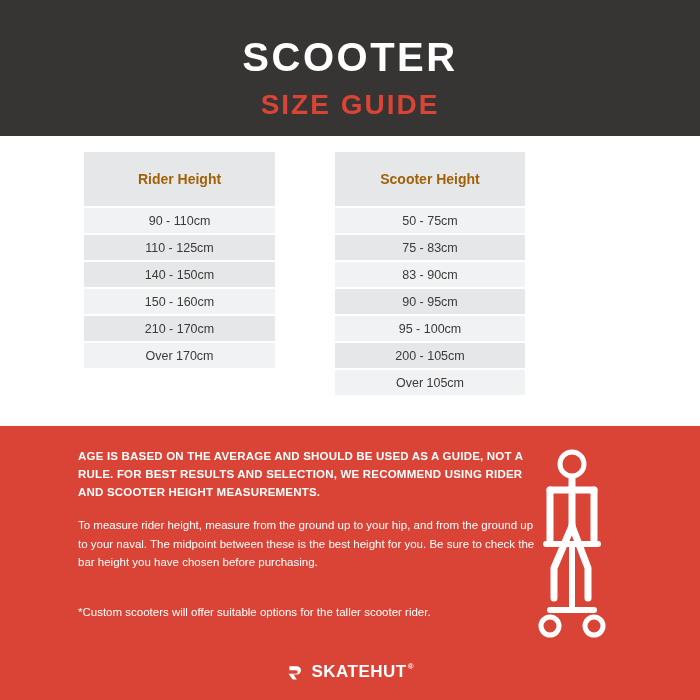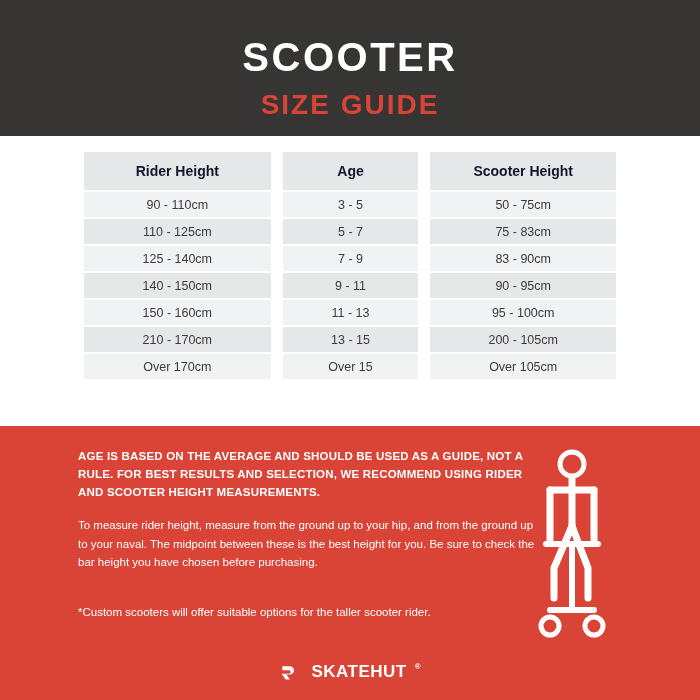--- a/index.html
+++ b/index.html
@@ -51,37 +51,37 @@
     gap: 12px;
     align-items: flex-start;
   }
   .col {
     display: flex;
     flex-direction: column;
     gap: 2px;
   }
   .col-0 { width: 191px; }
   .col-1 { width: 139px; }
-  .col-2 { width: 190px; }
+  .col-2 { width: 190px; margin-left: 48px; }
 
   .cell {
     height: 25px;
     display: flex;
     align-items: center;
     justify-content: center;
     font-size: 12.5px;
     color: #3d3a3a;
     background: #e6e7e9;
   }
   .cell.alt { background: #f1f2f3; }
   .cell.head {
-    height: 38px;
+    height: 54px;
     font-weight: bold;
     font-size: 14px;
-    color: #0f172a;
+    color: #a16207;
     background: #e6e7e9;
   }
 
   
   .footer {
     position: absolute;
     left: 0;
     right: 0;
     bottom: 0;
     top: 426px;
@@ -116,21 +116,21 @@
 
   
   .brand {
     position: absolute;
     left: 0;
     right: 0;
     bottom: 18px;
     display: flex;
     align-items: center;
     justify-content: center;
-    gap: 12px;
+    gap: 5px;
   }
   .brand-mark {
     width: 20px;
     height: 20px;
     display: block;
   }
   .brand-text {
     color: #ffffff;
     font-size: 17px;
     font-weight: bold;
@@ -154,37 +154,26 @@
     <div class="header-title">SCOOTER</div>
     <div class="header-subtitle">SIZE GUIDE</div>
   </div>
 
   <div class="table-area">
 
     <div class="col col-0">
       <div class="cell head">Rider Height</div>
       <div class="cell alt">90 - 110cm</div>
       <div class="cell">110 - 125cm</div>
-      <div class="cell alt">125 - 140cm</div>
       <div class="cell">140 - 150cm</div>
       <div class="cell alt">150 - 160cm</div>
       <div class="cell">210 - 170cm</div>
       <div class="cell alt">Over 170cm</div>
     </div>
 
-    <div class="col col-1">
-      <div class="cell head">Age</div>
-      <div class="cell alt">3 - 5</div>
-      <div class="cell">5 - 7</div>
-      <div class="cell alt">7 - 9</div>
-      <div class="cell">9 - 11</div>
-      <div class="cell alt">11 - 13</div>
-      <div class="cell">13 - 15</div>
-      <div class="cell alt">Over 15</div>
-    </div>
 
     <div class="col col-2">
       <div class="cell head">Scooter Height</div>
       <div class="cell alt">50 - 75cm</div>
       <div class="cell">75 - 83cm</div>
       <div class="cell alt">83 - 90cm</div>
       <div class="cell">90 - 95cm</div>
       <div class="cell alt">95 - 100cm</div>
       <div class="cell">200 - 105cm</div>
       <div class="cell alt">Over 105cm</div>

